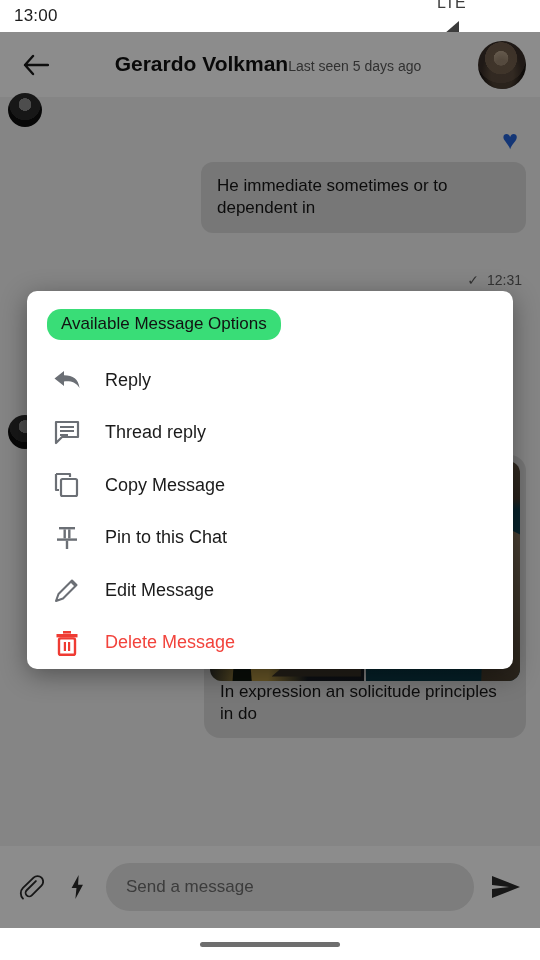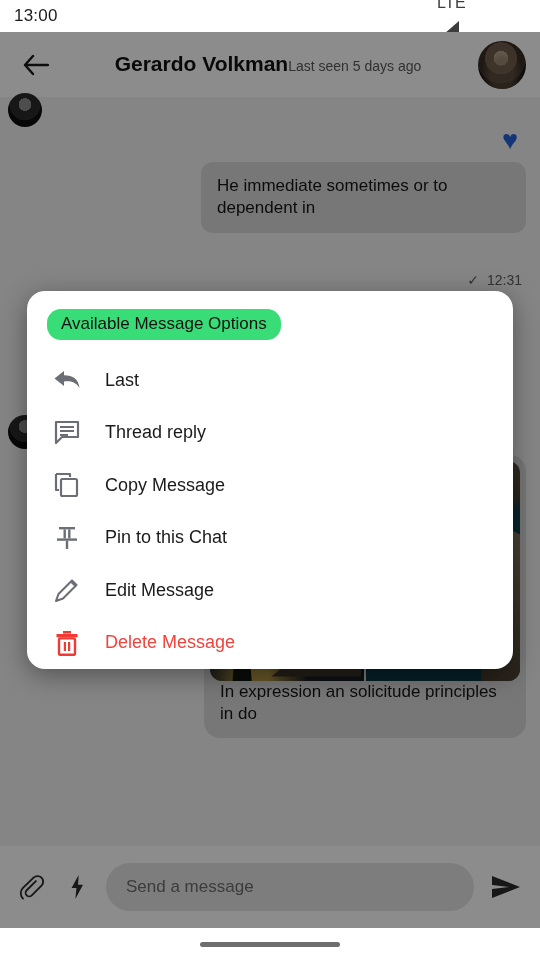--- a/index.html
+++ b/index.html
@@ -151,21 +151,21 @@
   
   .navbar{
     position:absolute; left:0; bottom:0; width:540px; height:32px;
     background:#ffffff; display:flex; align-items:center; justify-content:center;
   }
   .nav-pill{ width:140px; height:5px; border-radius:3px; background:#6e6e6e; }
 
   
   .dialog{
     position:absolute; left:27px; top:291px; width:486px; height:378px;
-    background:#ffffff; border-radius:18px; overflow:hidden;
+    background:#ffffff; border-radius:10px; overflow:hidden;
     box-shadow:0 6px 26px rgba(0,0,0,.38);
   }
   .dlg-badge-row{ padding:18px 0 6px 20px; }
   .dlg-badge{
     display:inline-block; background:#39dd77; color:#121212;
     font-size:17px; padding:5px 14px 6px 14px; border-radius:14px;
     white-space:nowrap;
   }
   .menu{ padding:8px 0 0 0; }
   .menu-item{
@@ -273,21 +273,21 @@
     </div>
 
     <div class="menu">
 
       <div class="menu-item">
         <span class="menu-ic">
           <svg width="28" height="24" viewBox="0 0 28 24">
             <path d="M11 3 L1.5 10.5 L11 18 L11 13.5 C18 12.8 23 14.5 26.5 20 C25.5 11 20 7.2 11 7.2 Z" fill="#6b6f75"></path>
           </svg>
         </span>
-        <span class="menu-label">Last</span>
+        <span class="menu-label">Reply</span>
       </div>
 
       <div class="menu-item">
         <span class="menu-ic">
           <svg width="26" height="26" viewBox="0 0 26 26">
             <path d="M2 2 H24 V17 H8 L2 23 Z" fill="none" stroke="#6b6f75" stroke-width="2.2" stroke-linejoin="round"></path>
             <rect x="6" y="6" width="14" height="2" fill="#6b6f75"></rect>
             <rect x="6" y="10" width="14" height="2" fill="#6b6f75"></rect>
             <rect x="6" y="14" width="8" height="2" fill="#6b6f75"></rect>
           </svg>

